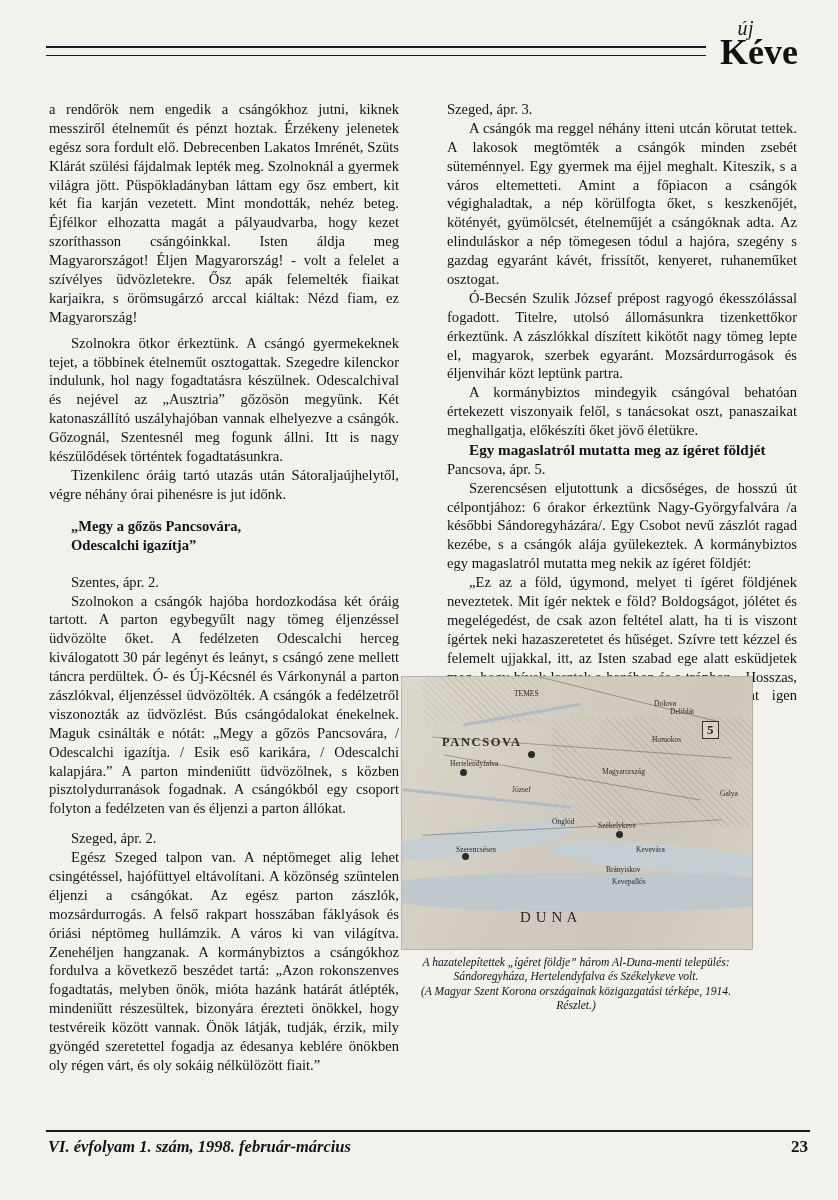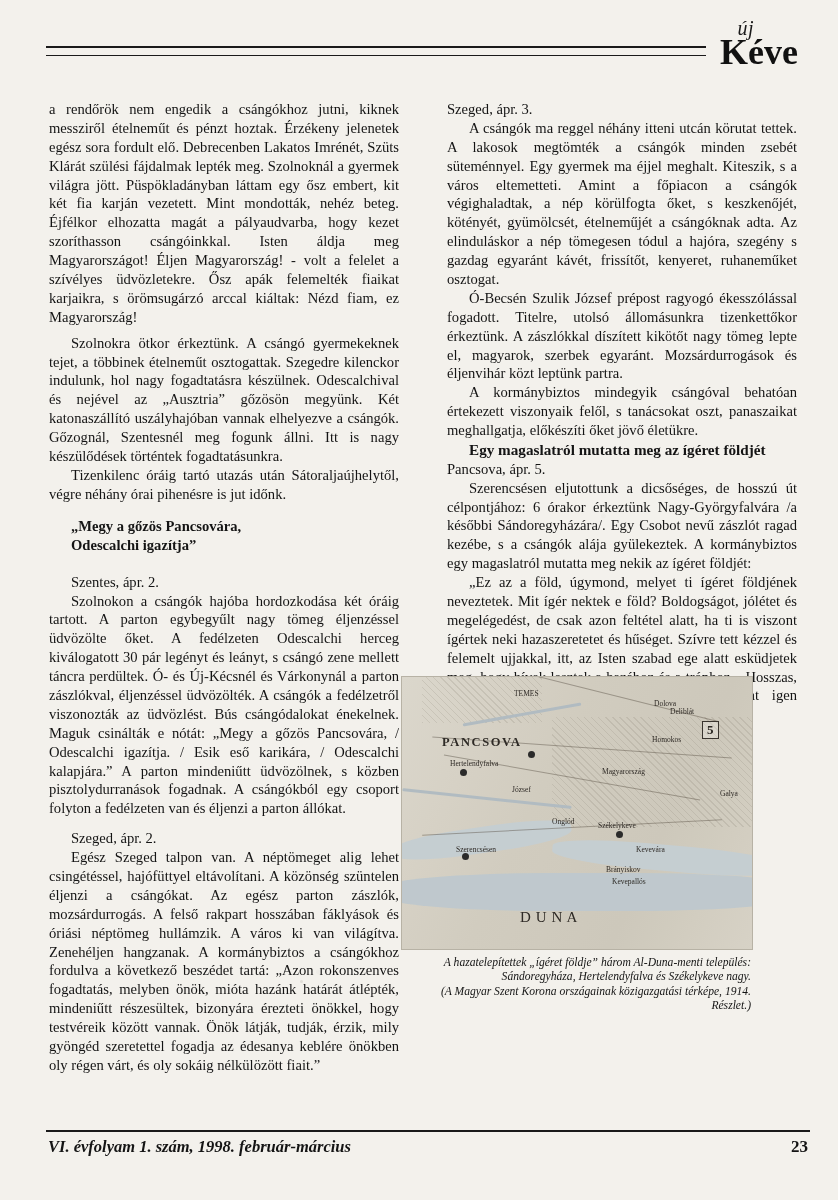--- a/index.html
+++ b/index.html
@@ -182,21 +182,21 @@
     font-size: 13px;
     font-weight: bold;
     padding: 0 4px;
     color: #2b2620;
   }
   .caption {
     font-size: 11.6px;
     font-style: italic;
     line-height: 1.25;
     margin-top: 6px;
-    text-align: right;
+    text-align: center;
     text-indent: 0;
   }
   
   .footer {
     position: absolute;
     left: 46px;
     right: 28px;
     bottom: 36px;
     height: 34px;
   }
@@ -314,21 +314,21 @@
           <span class="mlabel" style="left: 54px; top: 168px;">Szerencsésen</span>
           <span class="mlabel" style="left: 234px; top: 168px;">Kevevára</span>
           <span class="mlabel" style="left: 204px; top: 188px;">Brányiskov</span>
           <span class="mlabel" style="left: 210px; top: 200px;">Kevepallós</span>
           <span class="mlabel med" style="left: 118px; top: 232px;">D U N A</span>
         </div>
     </div>
 
     <div class="caption">
       <span>A hazatelepítettek „ígéret földje” három Al-Duna-menti település:</span><br>
-      <span>Sándoregyháza, Hertelendyfalva és Székelykeve nagy.</span><br>
+      <span>Sándoregyháza, Hertelendyfalva és Székelykeve volt.</span><br>
       <span>(A Magyar Szent Korona országainak közigazgatási térképe, 1914. Részlet.)</span>
     </div>
   </div>
 
   <div class="footer">
     <div class="rule"></div>
     <div class="issue">VI. évfolyam 1. szám, 1998. február-március</div>
     <div class="pageno">23</div>
   </div>
 

